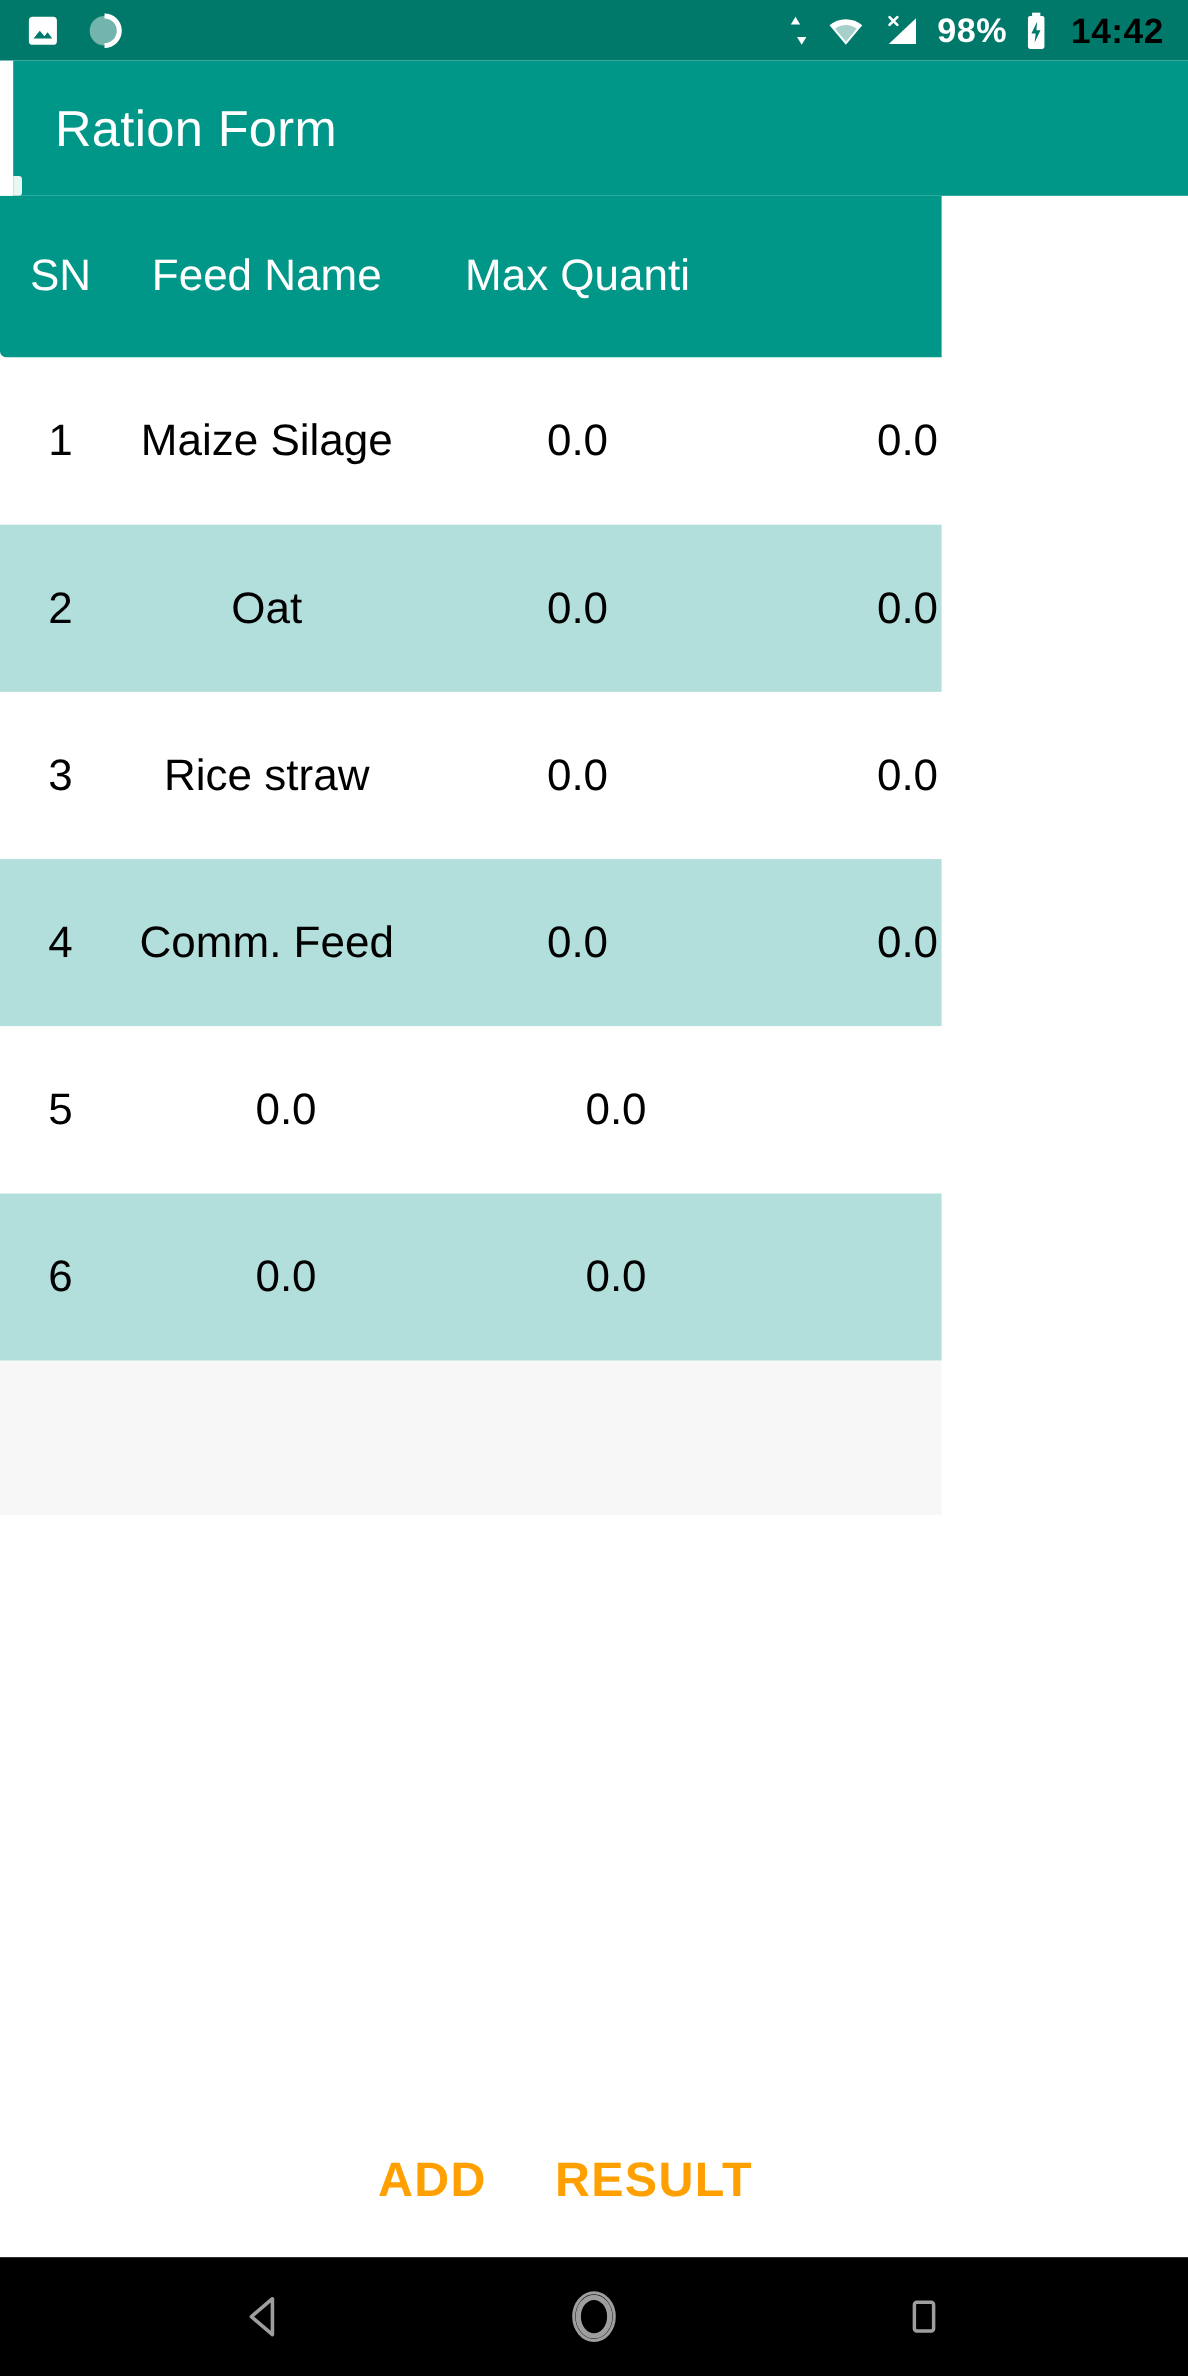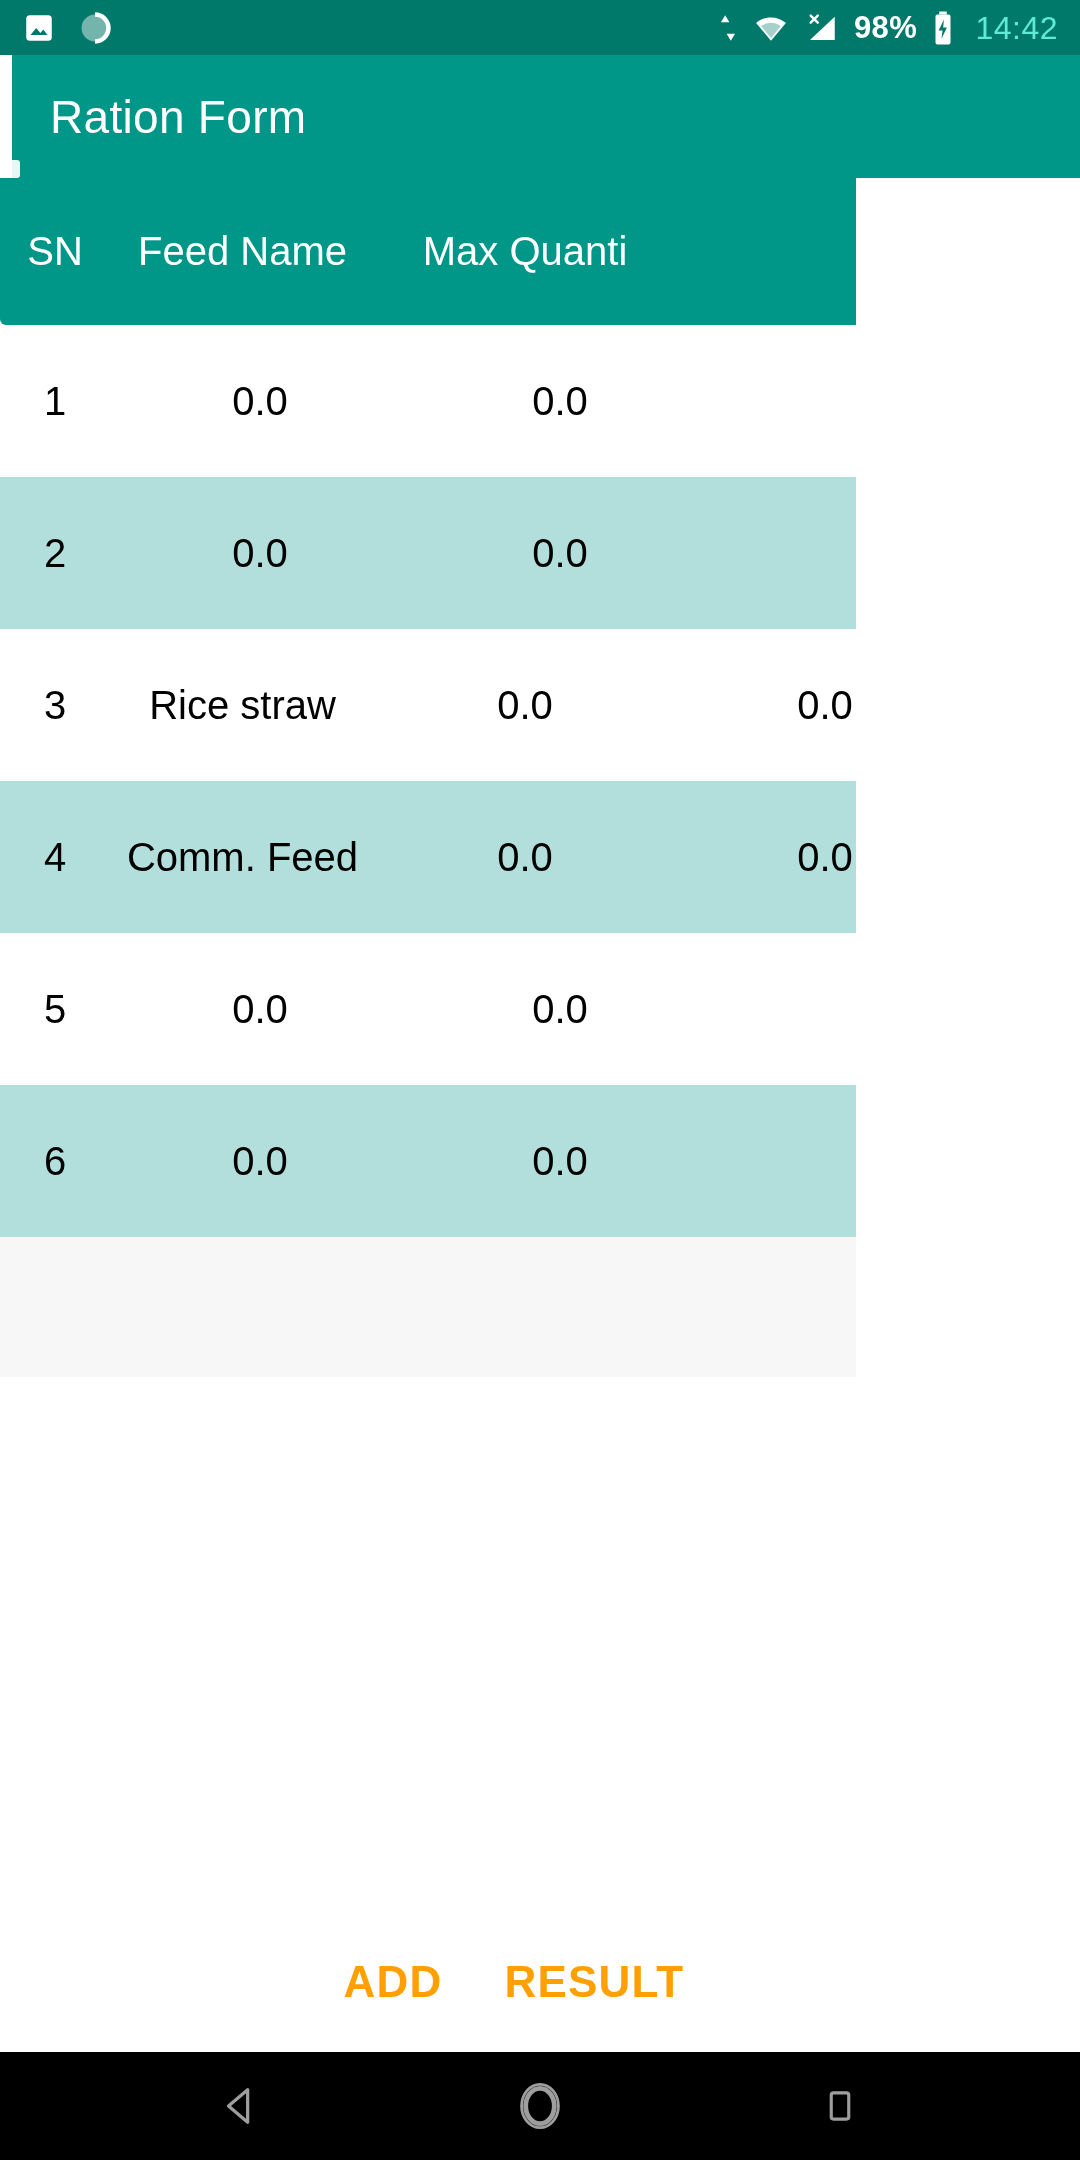--- a/index.html
+++ b/index.html
@@ -20,21 +20,21 @@
     justify-content:flex-end;
   }
   .sb-left { display:flex; align-items:center; gap:22px; }
   .sb-right { margin-left:auto; display:flex; align-items:center; gap:14px; }
   .sb-icon { display:flex; align-items:center; justify-content:center; }
   .sb-text {
     color:#ffffff; font-size:31px; font-weight:bold;
     letter-spacing:0.5px; line-height:1;
   }
   .sb-clock {
-    color:#5eead4; font-size:32px; font-weight:normal;
+    color:#000000; font-size:32px; font-weight:bold;
     letter-spacing:0.5px; line-height:1; margin-left:6px;
   }
 
   
   .appbar {
     position:absolute; top:55px; left:12px; width:1080px; height:123px;
     background:#009688;
   }
   .appbar-title {
     position:absolute; left:38px; top:50%; transform:translateY(-50%);
@@ -161,27 +161,29 @@
 
       <div class="row header">
         <div class="cell c-sn">SN</div>
         <div class="cell c-name">Feed Name</div>
         <div class="cell c-max">Max Quanti</div>
         <div class="cell c-pad"></div>
       </div>
 
       <div class="row odd">
         <div class="cell c-sn">1</div>
+        <div class="cell c-name">Maize Silage</div>
         <div class="cell c-min">0.0</div>
         <div class="cell c-max">0.0</div>
         <div class="cell c-pad"></div>
       </div>
 
       <div class="row even">
         <div class="cell c-sn">2</div>
+        <div class="cell c-name">Oat</div>
         <div class="cell c-min">0.0</div>
         <div class="cell c-max">0.0</div>
         <div class="cell c-pad"></div>
       </div>
 
       <div class="row odd">
         <div class="cell c-sn">3</div>
         <div class="cell c-name">Rice straw</div>
         <div class="cell c-min">0.0</div>
         <div class="cell c-max">0.0</div>

